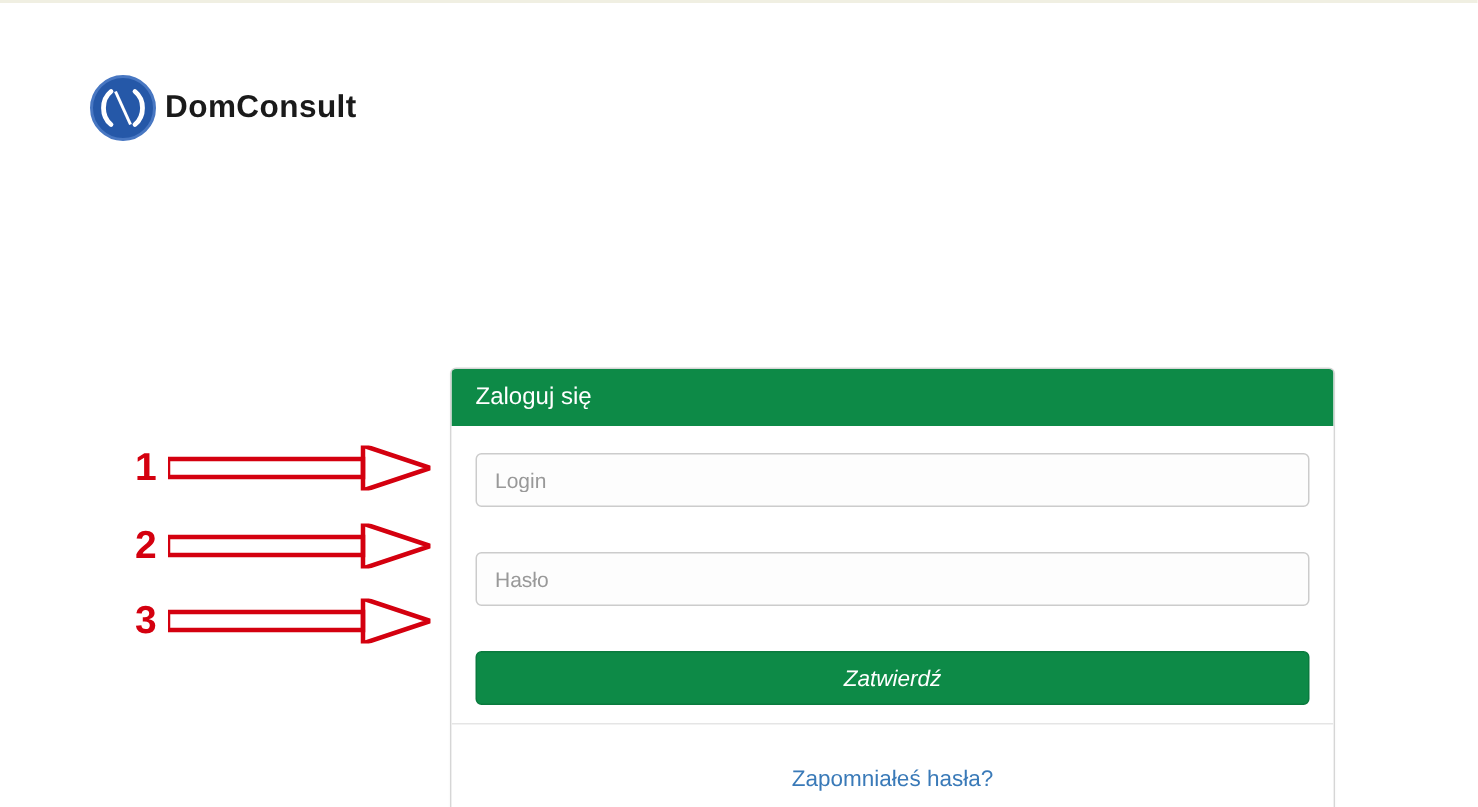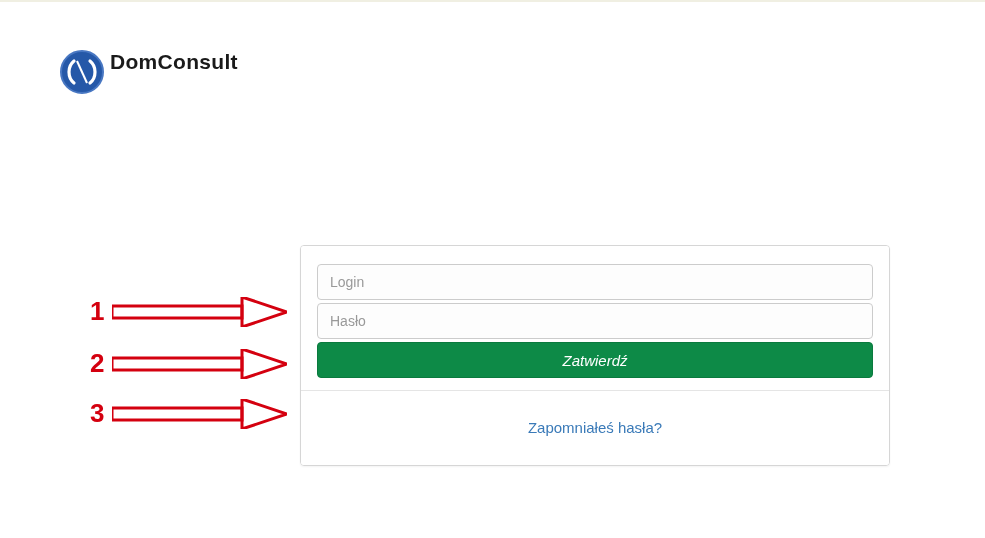--- a/index.html
+++ b/index.html
@@ -13,21 +13,21 @@
       width: 985px;
       height: 538px;
       position: relative;
       border-top: 2px solid #f0efe2;
     }
     .logo-area {
       position: absolute;
       top: 48px;
       left: 60px;
       display: flex;
-      align-items: flex-start;
+      align-items: center;
       gap: 6px;
     }
     .logo-circle {
       width: 44px;
       height: 44px;
       border-radius: 50%;
       background: #2558a8;
       border: 2px solid #4877c2;
       display: flex;
       align-items: center;
@@ -60,21 +60,21 @@
       padding: 18px 16px 12px 16px;
       background: #ffffff;
     }
     .form-input {
       width: 100%;
       height: 36px;
       border: 1px solid #cccccc;
       border-radius: 4px;
       padding: 0 12px;
       font-size: 14px;
-      margin-bottom: 3px;
+      margin-bottom: 30px;
       color: #555;
       background: #fdfdfd;
     }
     .form-input::placeholder {
       color: #999999;
     }
     .submit-btn {
       width: 100%;
       height: 36px;
       background: #0d8a47;
@@ -121,20 +121,21 @@
     <svg width="34" height="34" viewBox="0 0 34 34">
       <path d="M 9 6 Q 4 10 4 17 Q 4 24 9 28" stroke="#ffffff" stroke-width="3.2" fill="none" stroke-linecap="round"></path>
       <path d="M 25 6 Q 30 10 30 17 Q 30 24 25 28" stroke="#ffffff" stroke-width="3.2" fill="none" stroke-linecap="round"></path>
       <line x1="12" y1="6" x2="22" y2="28" stroke="#ffffff" stroke-width="2"></line>
     </svg>
   </div>
   <span class="logo-text">DomConsult</span>
 </div>
 
 <div class="login-panel">
+  <div class="panel-header">Zaloguj się</div>
   <div class="panel-body">
     <input type="text" class="form-input" placeholder="Login" style="">
     <input type="password" class="form-input" placeholder="Hasło" style="">
     <button class="submit-btn">Zatwierdź</button>
   </div>
   <div class="panel-footer">
     <a class="forgot-link">Zapomniałeś hasła?</a>
   </div>
 </div>
 

